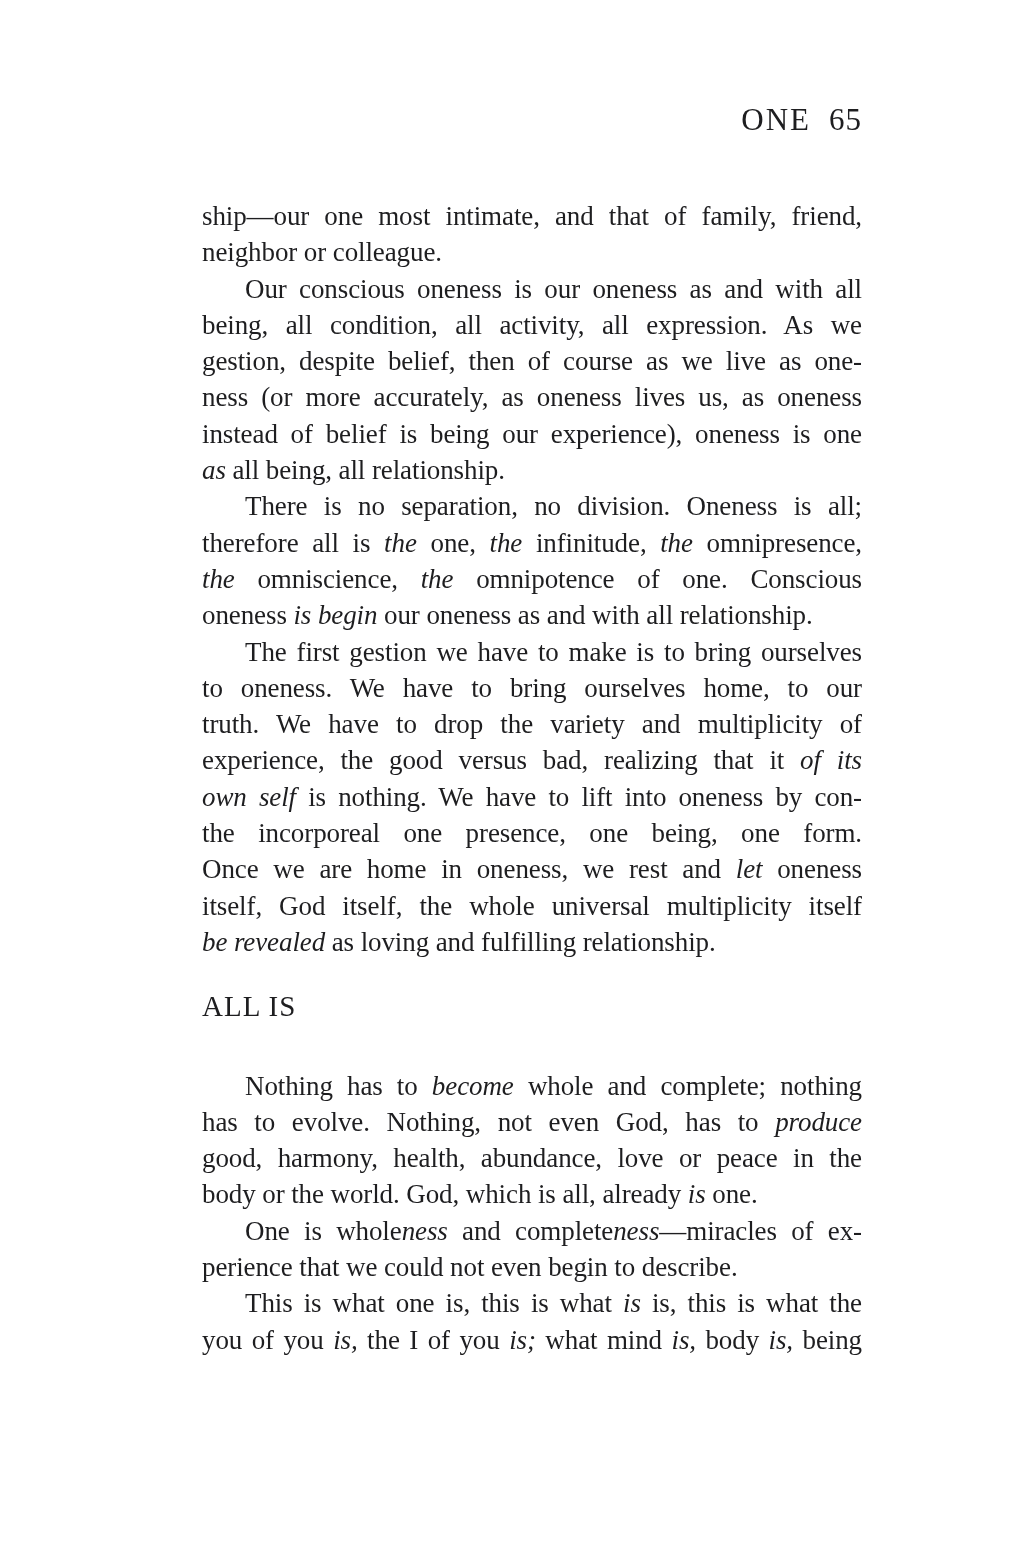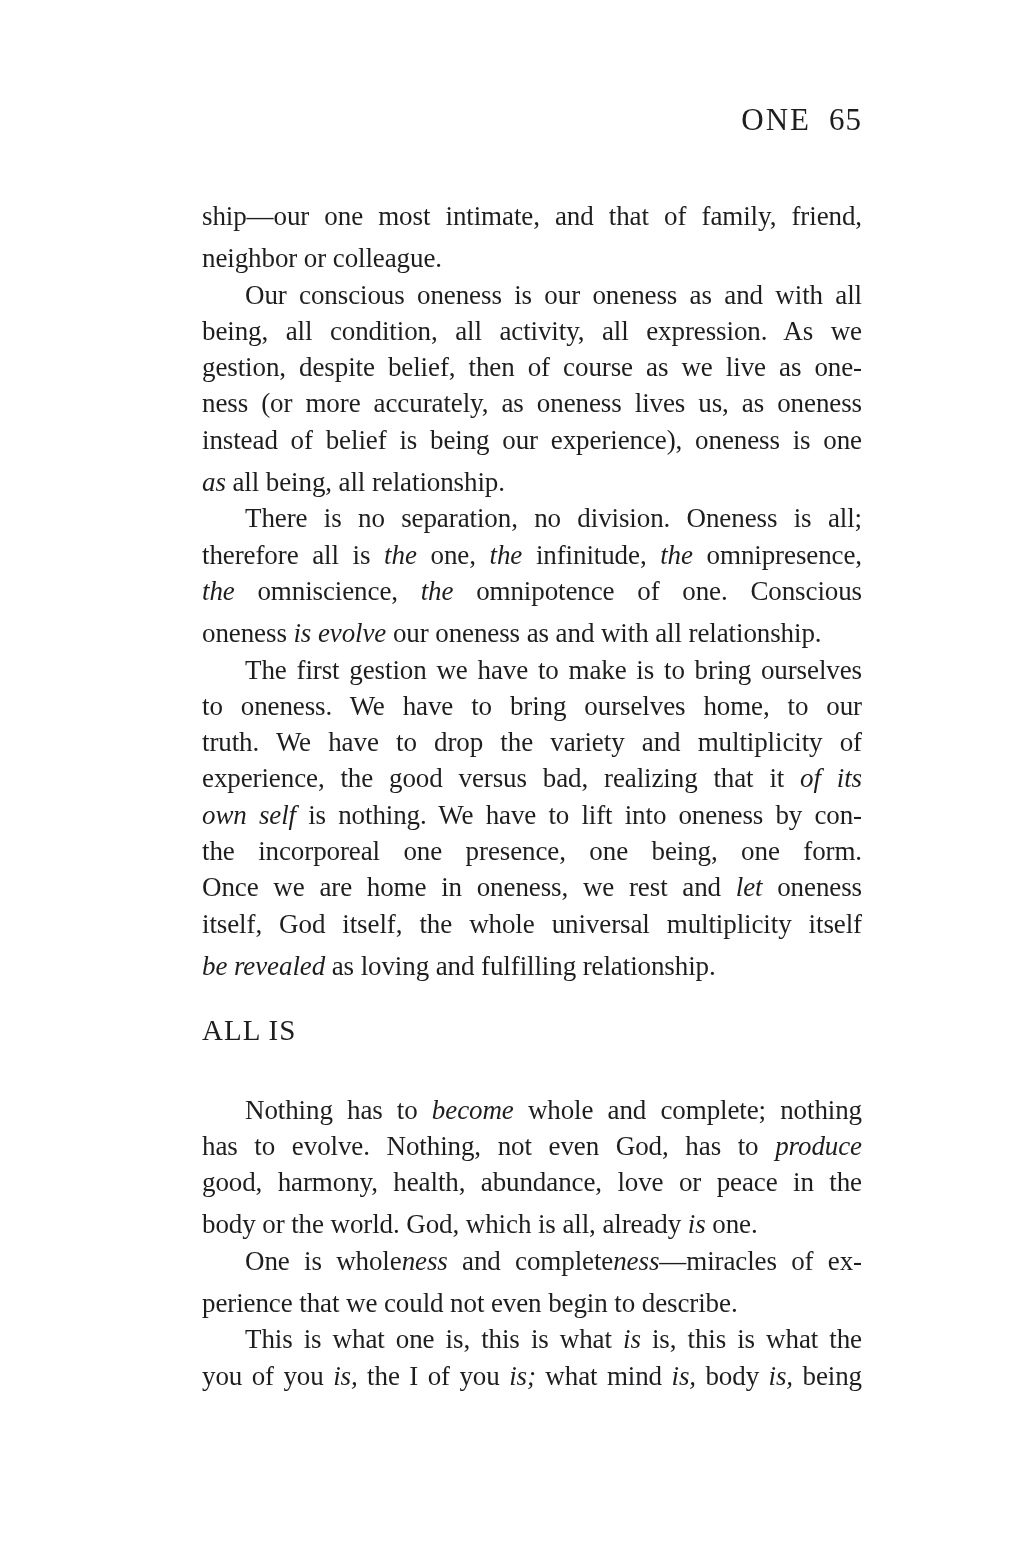--- a/index.html
+++ b/index.html
@@ -45,21 +45,20 @@
   .paragraph {
     margin: 0;
   }
   .line {
     text-align: justify;
     text-align-last: justify;
     white-space: normal;
   }
   .line.para-end {
     text-align-last: left;
-    margin-top: 6px;
   }
   .line.indent {
     text-indent: 43px;
   }
   .line i {
     font-style: italic;
   }
   .section-heading {
     font-size: 29px;
     line-height: 36.3px;
@@ -84,21 +83,21 @@
         <div class="line">being, all condition, all activity, all expression. As we</div>
         <div class="line">gestion, despite belief, then of course as we live as one-</div>
         <div class="line">ness (or more accurately, as oneness lives us, as oneness</div>
         <div class="line">instead of belief is being our experience), oneness is one</div>
         <div class="line para-end"><i>as</i> all being, all relationship.</div>
       </div>
       <div class="paragraph">
         <div class="line indent">There is no separation, no division. Oneness is all;</div>
         <div class="line">therefore all is <i>the</i> one, <i>the</i> infinitude, <i>the</i> omnipresence,</div>
         <div class="line"><i>the</i> omniscience, <i>the</i> omnipotence of one. Conscious</div>
-        <div class="line para-end">oneness <i>is evolve</i> our oneness as and with all relationship.</div>
+        <div class="line para-end">oneness <i>is begin</i> our oneness as and with all relationship.</div>
       </div>
       <div class="paragraph">
         <div class="line indent">The first gestion we have to make is to bring ourselves</div>
         <div class="line">to oneness. We have to bring ourselves home, to our</div>
         <div class="line">truth. We have to drop the variety and multiplicity of</div>
         <div class="line">experience, the good versus bad, realizing that it <i>of its</i></div>
         <div class="line"><i>own self</i> is nothing. We have to lift into oneness by con-</div>
         <div class="line">the incorporeal one presence, one being, one form.</div>
         <div class="line">Once we are home in oneness, we rest and <i>let</i> oneness</div>
         <div class="line">itself, God itself, the whole universal multiplicity itself</div>

